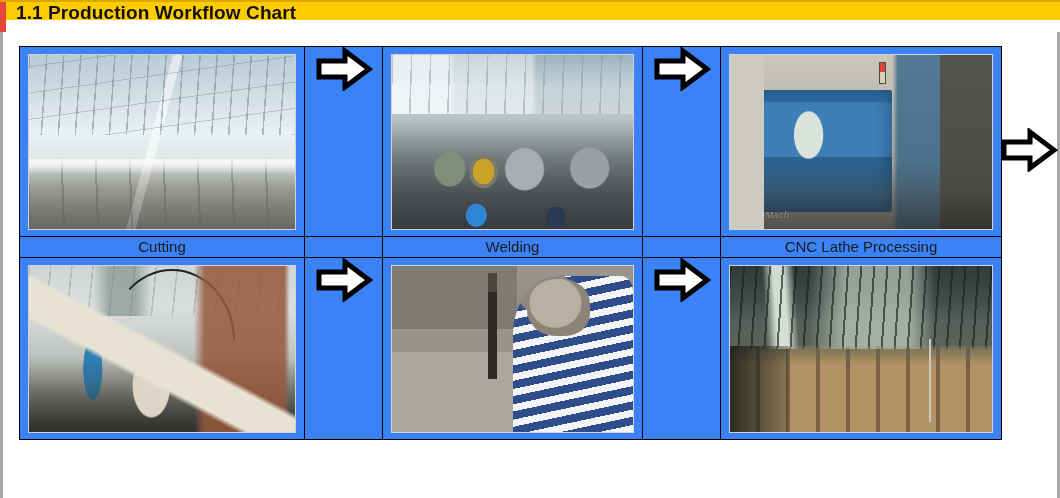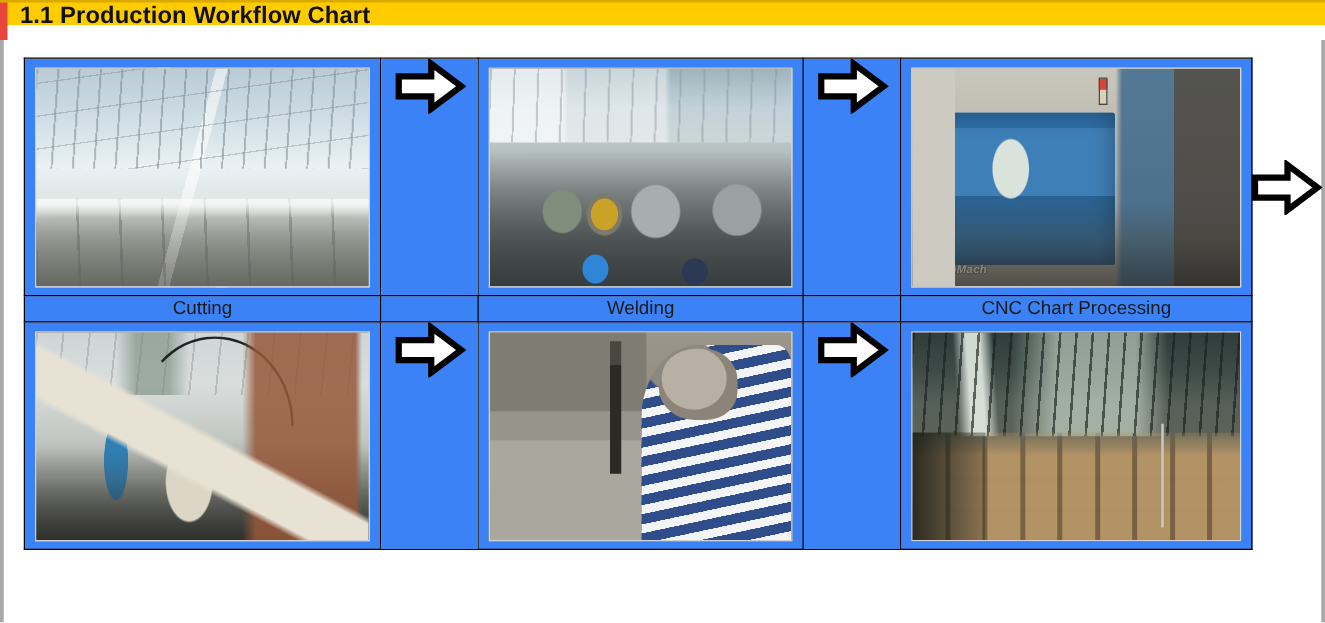--- a/index.html
+++ b/index.html
@@ -393,21 +393,21 @@
           </div>
         </div>
       </td>
     </tr>
 
     <tr>
       <td class="label-cell">Cutting</td>
       <td class="blank-cell"></td>
       <td class="label-cell">Welding</td>
       <td class="blank-cell"></td>
-      <td class="label-cell">CNC Chart Processing</td>
+      <td class="label-cell">CNC Lathe Processing</td>
     </tr>
 
     <tr>
       <td>
         <div class="photo-wrap">
           <div class="photo short img-welding">
             <span class="weld-hose"></span>
           </div>
         </div>
       </td>

